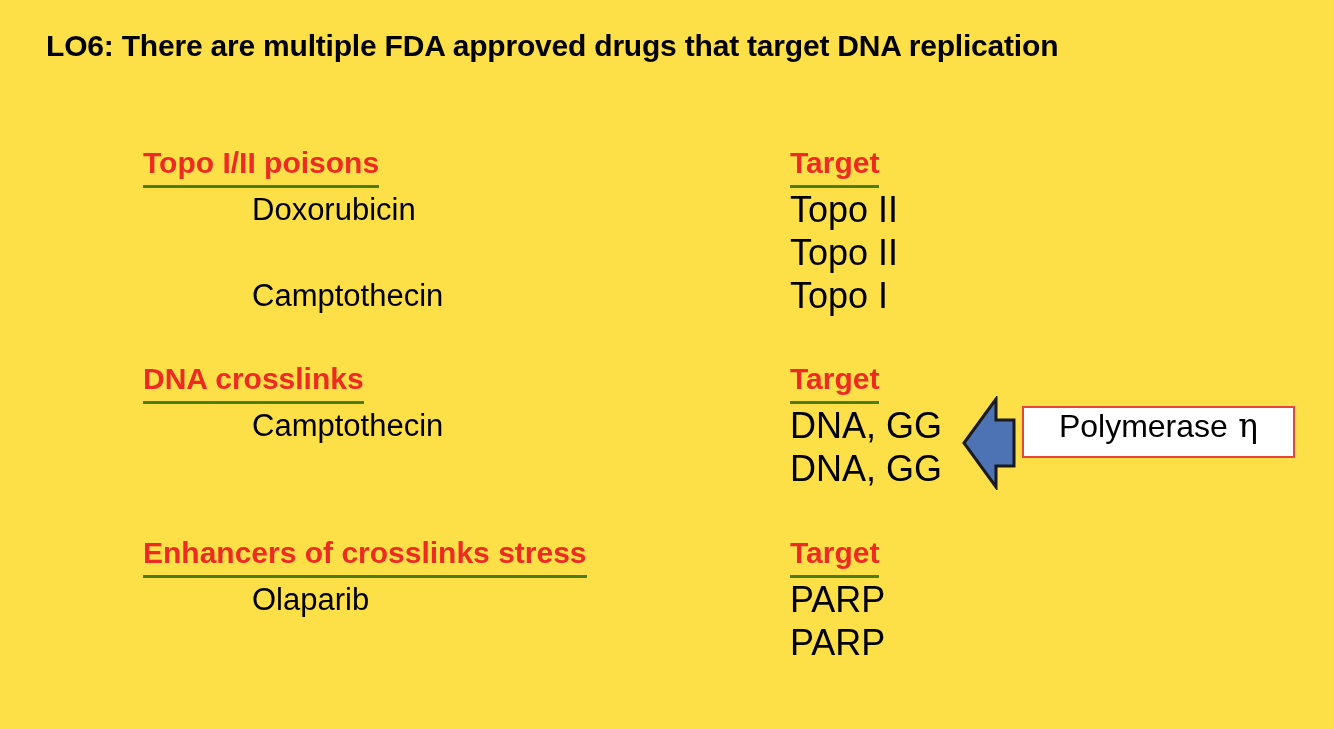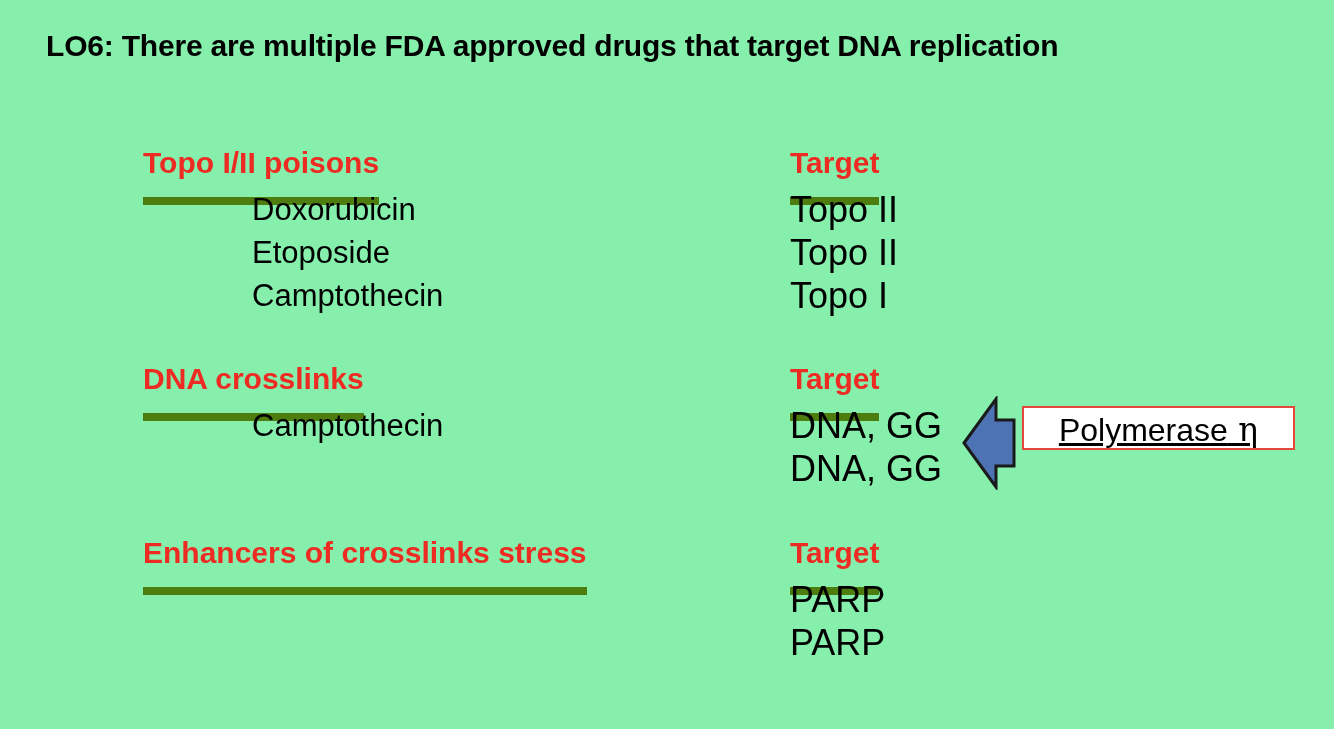--- a/index.html
+++ b/index.html
@@ -13,21 +13,21 @@
     font-family: "Liberation Sans", sans-serif;
     color: #000000;
     overflow: hidden;
     position: relative;
   }
 
   #slide {
     position: relative;
     width: 1334px;
     height: 729px;
-    background: #86efac;
+    background: #fde047;
   }
 
   
   #slide-title {
     position: absolute;
     left: 46px;
     top: 29px;
     font-size: 30px;
     font-weight: bold;
     letter-spacing: -0.2px;
@@ -45,22 +45,22 @@
   #section-1 { top: 362px; }
   #section-2 { top: 536px; }
 
   .sec-heading {
     position: absolute;
     font-size: 30px;
     font-weight: bold;
     color: #ED2B23;
     white-space: nowrap;
     line-height: 34px;
-    border-bottom: 8px solid #4d7c0f;
-    padding-bottom: 17px;
+    border-bottom: 3px solid #4d7c0f;
+    padding-bottom: 5px;
   }
   .sec-heading.left-head  { left: 143px; top: 0; }
   .sec-heading.right-head { left: 790px; top: 0; }
 
   .rows {
     position: absolute;
     top: 45px;
     left: 0;
     width: 1334px;
     text-align: center;
@@ -94,28 +94,27 @@
     left: 962px;
     top: 396px;
     width: 54px;
     height: 94px;
   }
   #callout-box {
     position: absolute;
     left: 1022px;
     top: 406px;
     width: 273px;
-    height: 44px;
+    height: 52px;
     border: 2px solid #E8453C;
     background: #ffffff;
     box-sizing: border-box;
     display: flex;
-    align-items: flex-end;
+    align-items: flex-start;
     justify-content: center;
-    text-decoration: underline;
   }
   #callout-box-label {
     font-size: 32px;
     line-height: 36px;
     color: #000000;
     white-space: nowrap;
   }
   #callout-box-label .greek {
     font-family: "DejaVu Serif", serif;
     font-size: 33px;
@@ -130,21 +129,20 @@
 
   <div class="section" id="section-0">
     <div class="sec-heading left-head">Topo I/II poisons</div>
     <div class="sec-heading right-head">Target</div>
     <div class="rows">
       <div class="row">
         <span class="drug-name">Doxorubicin</span>
         <span class="target-name">Topo II</span>
       </div>
       <div class="row">
-        <span class="drug-name">Etoposide</span>
         <span class="target-name">Topo II</span>
       </div>
       <div class="row">
         <span class="drug-name">Camptothecin</span>
         <span class="target-name">Topo I</span>
       </div>
     </div>
   </div>
 
   <div class="section" id="section-1">
@@ -159,20 +157,21 @@
         <span class="target-name">DNA, GG</span>
       </div>
     </div>
   </div>
 
   <div class="section" id="section-2">
     <div class="sec-heading left-head">Enhancers of crosslinks stress</div>
     <div class="sec-heading right-head">Target</div>
     <div class="rows">
       <div class="row">
+        <span class="drug-name">Olaparib</span>
         <span class="target-name">PARP</span>
       </div>
       <div class="row">
         <span class="target-name">PARP</span>
       </div>
     </div>
   </div>
 
   <div id="callout-arrow">
     <svg width="54" height="94" viewBox="0 0 54 94" xmlns="http://www.w3.org/2000/svg">

